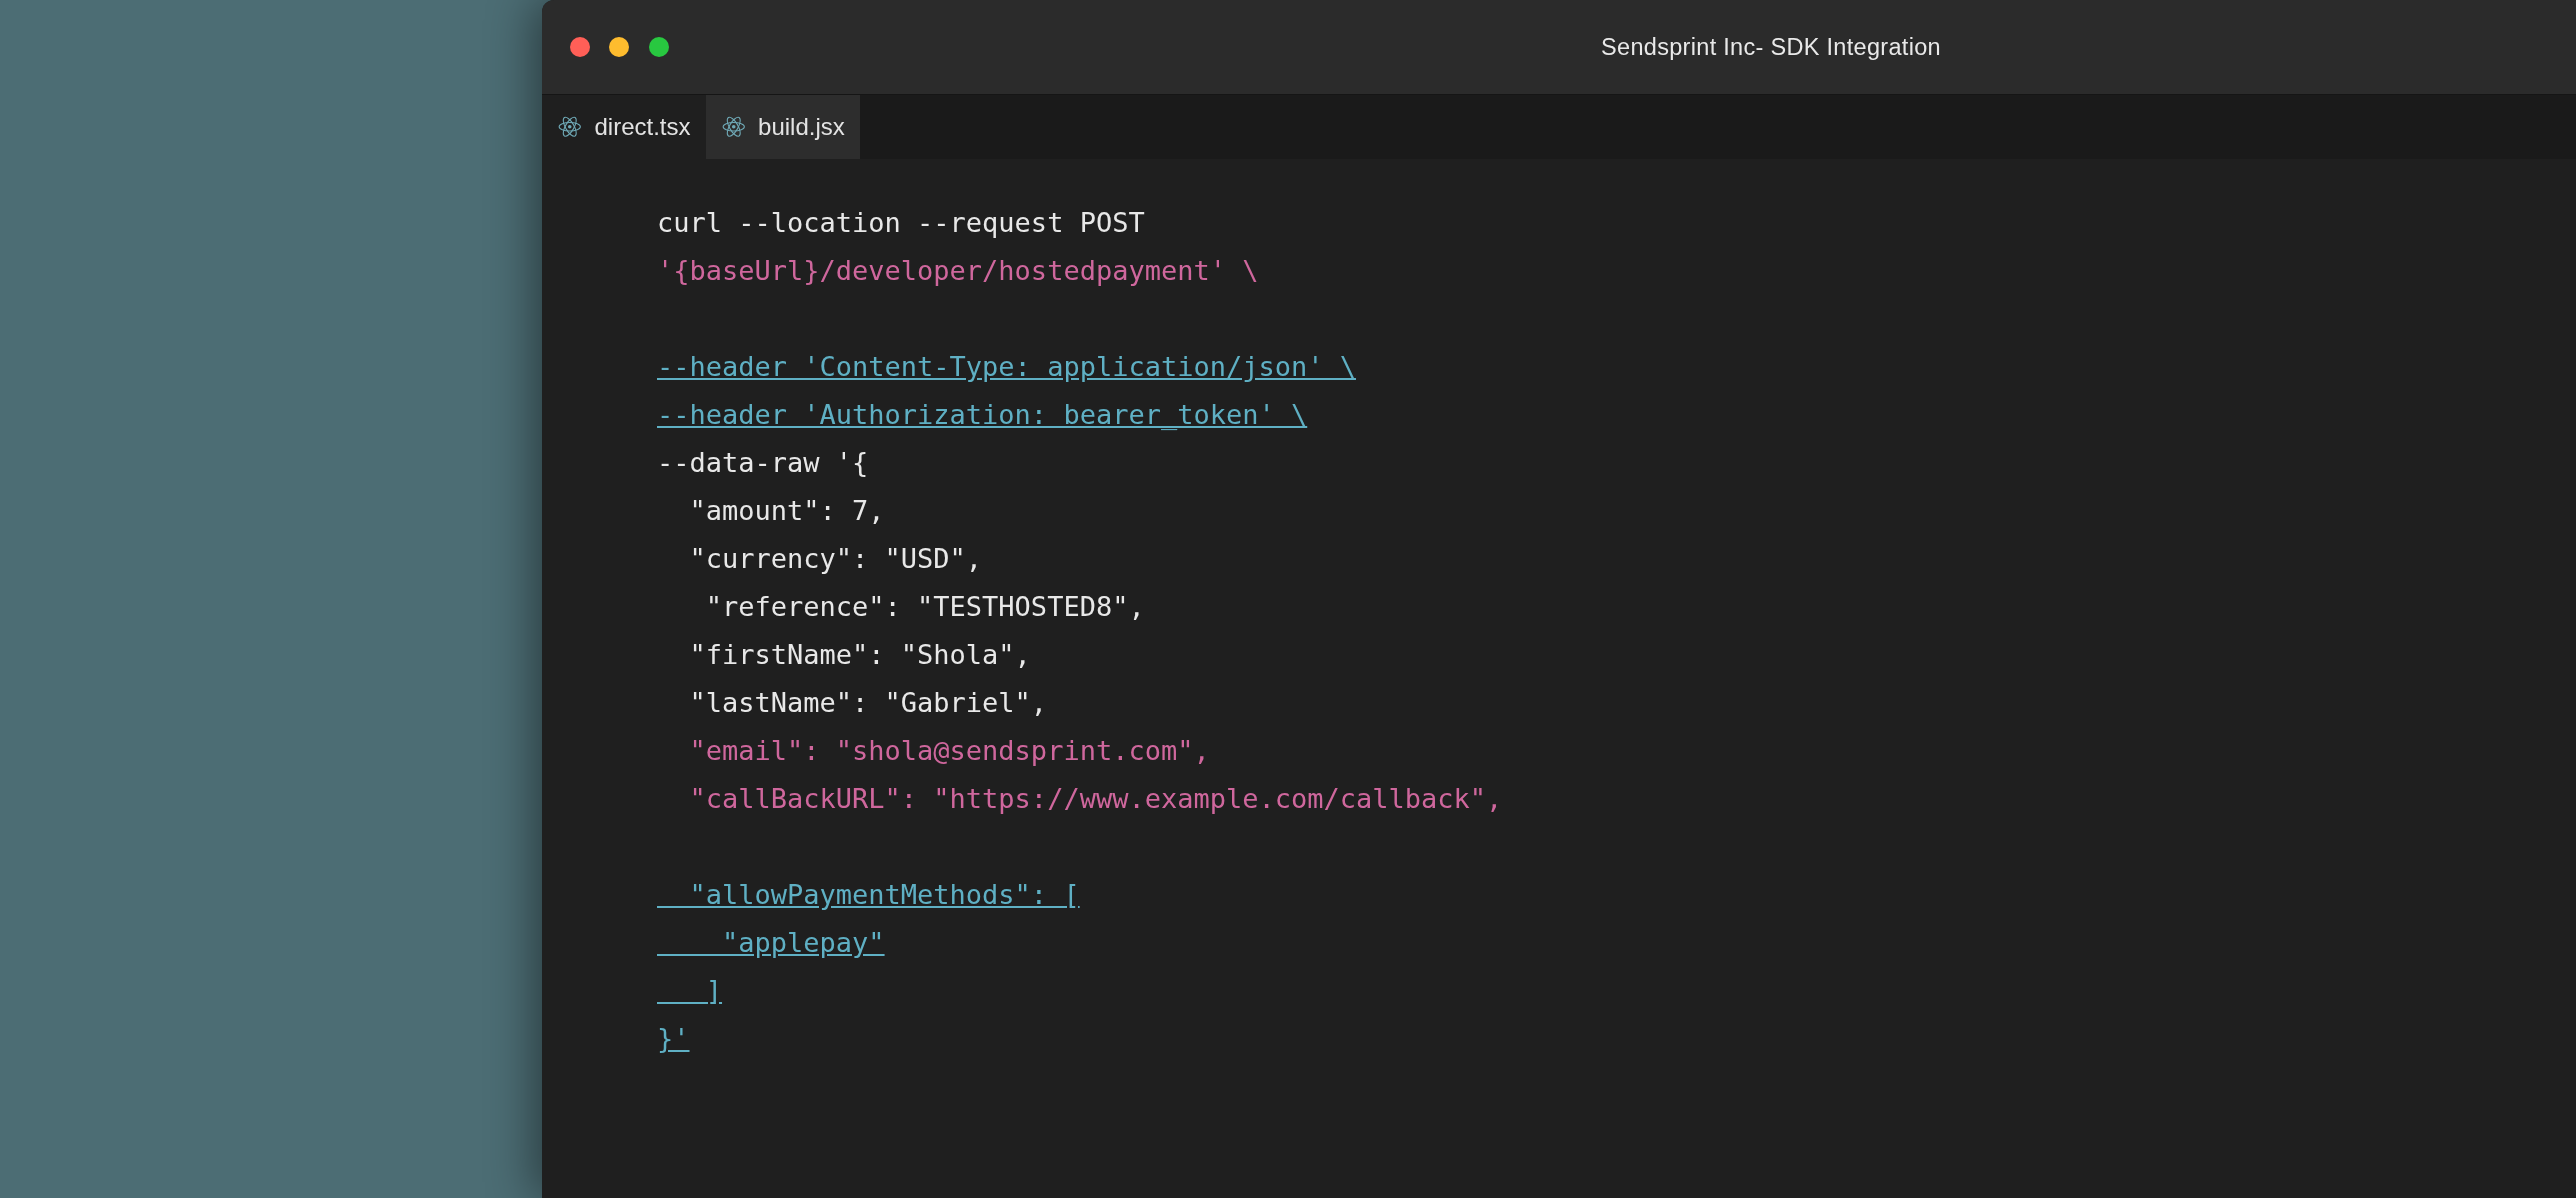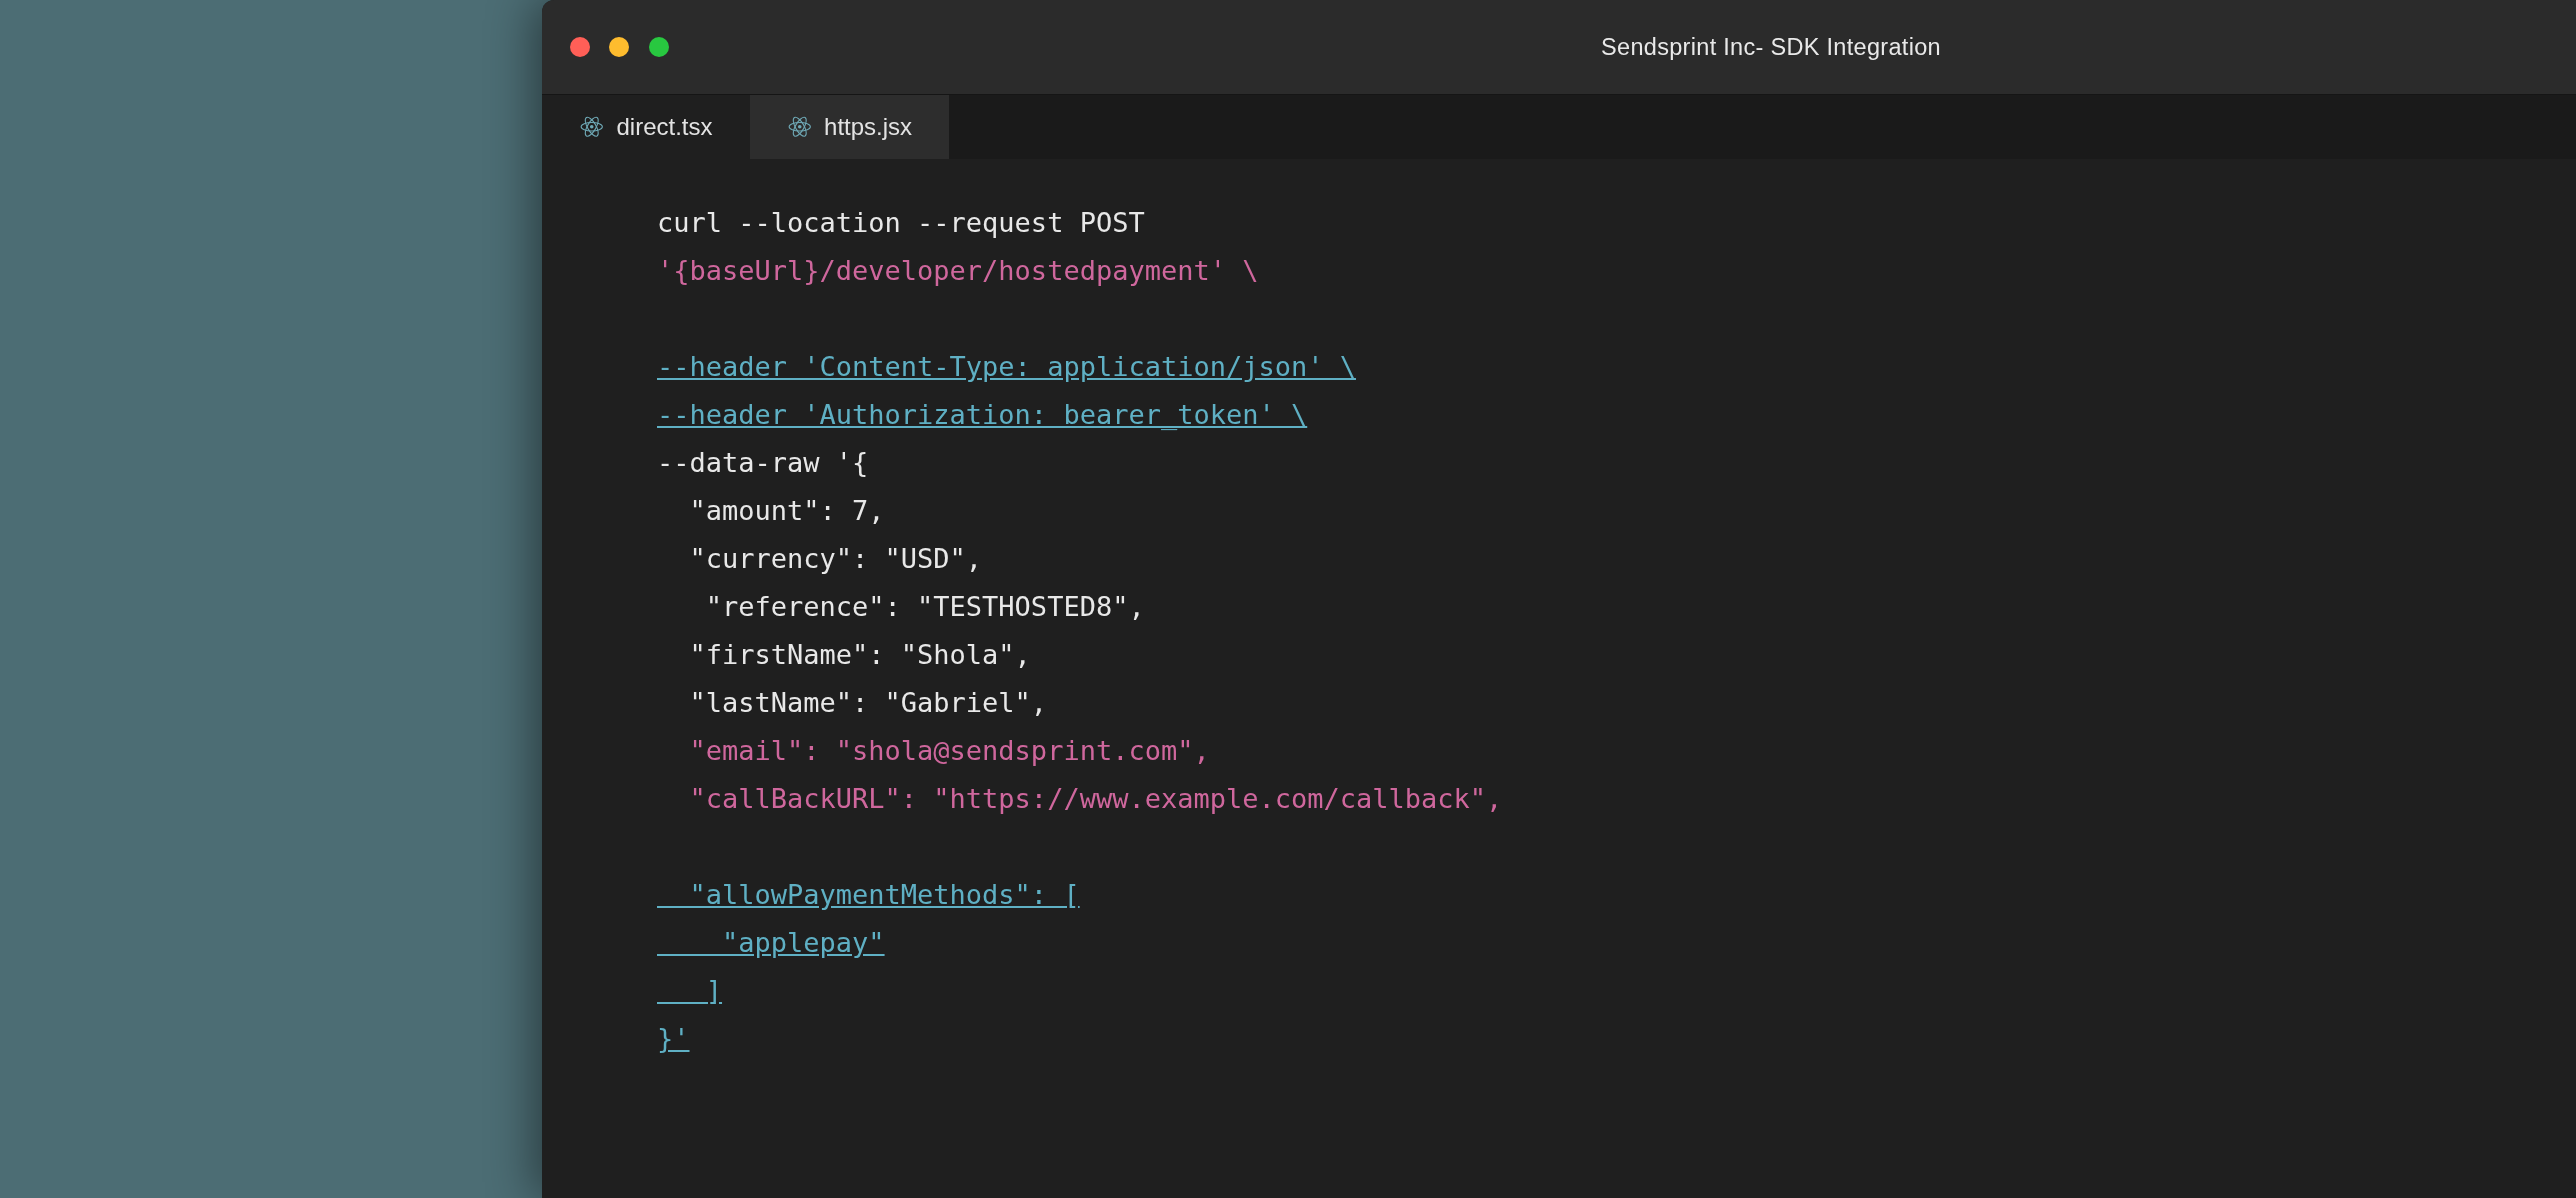--- a/index.html
+++ b/index.html
@@ -33,21 +33,21 @@
     position: absolute; left: 1229px; top: 50%;
     transform: translate(-50%, -50%);
     color: #e9e9e9; font-size: 23.5px; white-space: nowrap; letter-spacing: 0.3px;
   }
   .tabbar {
     display: flex; height: 64px; flex: 0 0 64px; align-items: stretch;
     background: var(--tabbar, #1a1a1a);
   }
   .tab {
     display: flex; align-items: center; gap: 12px;
-    padding: 0 37px; font-size: 24px; color: #e3e3e3;
+    padding: 0 15px; font-size: 24px; color: #e3e3e3;
     cursor: pointer; white-space: nowrap;
   }
   .tab.active   { background: var(--tab-active, #1f1f1f); }
   .tab.inactive { background: var(--tab-inactive, #2d2d2d); }
   .react-icon svg { display: block; }
   .editor { flex: 1 1 auto; background: var(--editor, #1f1f1f); }
   .code {
     padding: 40px 0 0 115px;
     font-family: "DejaVu Sans Mono", monospace;
     font-size: 27px; line-height: 48px;
@@ -85,21 +85,21 @@
     </div>
     <div class="tab inactive">
       <span class="react-icon">
         <svg width="25.5" height="25.5" viewBox="0 0 24 24" fill="none" stroke="#6fa9b6" stroke-width="1">
           <ellipse cx="12" cy="12" rx="10" ry="4"></ellipse>
           <ellipse cx="12" cy="12" rx="10" ry="4" transform="rotate(60 12 12)"></ellipse>
           <ellipse cx="12" cy="12" rx="10" ry="4" transform="rotate(120 12 12)"></ellipse>
           <circle cx="12" cy="12" r="1.7" fill="#6fa9b6" stroke="none"></circle>
         </svg>
       </span>
-      <span>https.jsx</span>
+      <span>build.jsx</span>
     </div>
   </div>
 
   <div class="editor">
     <div class="code"><div class="code-line" data-tone="plain">curl --location --request POST</div><div class="code-line" data-tone="pink">'{baseUrl}/developer/hostedpayment' \</div><div class="code-line" data-tone="plain">&nbsp;</div><div class="code-line" data-tone="teal">--header 'Content-Type: application/json' \</div><div class="code-line" data-tone="teal">--header 'Authorization: bearer_token' \</div><div class="code-line" data-tone="plain">--data-raw '{</div><div class="code-line" data-tone="plain">  "amount": 7,</div><div class="code-line" data-tone="plain">  "currency": "USD",</div><div class="code-line" data-tone="plain">   "reference": "TESTHOSTED8",</div><div class="code-line" data-tone="plain">  "firstName": "Shola",</div><div class="code-line" data-tone="plain">  "lastName": "Gabriel",</div><div class="code-line" data-tone="pink">  "email": "shola@sendsprint.com",</div><div class="code-line" data-tone="pink">  "callBackURL": "https://www.example.com/callback",</div><div class="code-line" data-tone="plain">&nbsp;</div><div class="code-line" data-tone="teal">  "allowPaymentMethods": [</div><div class="code-line" data-tone="teal">    "applepay"</div><div class="code-line" data-tone="teal">   ]</div><div class="code-line" data-tone="teal">}'</div></div>
   </div>
 
 </div>
 
 

